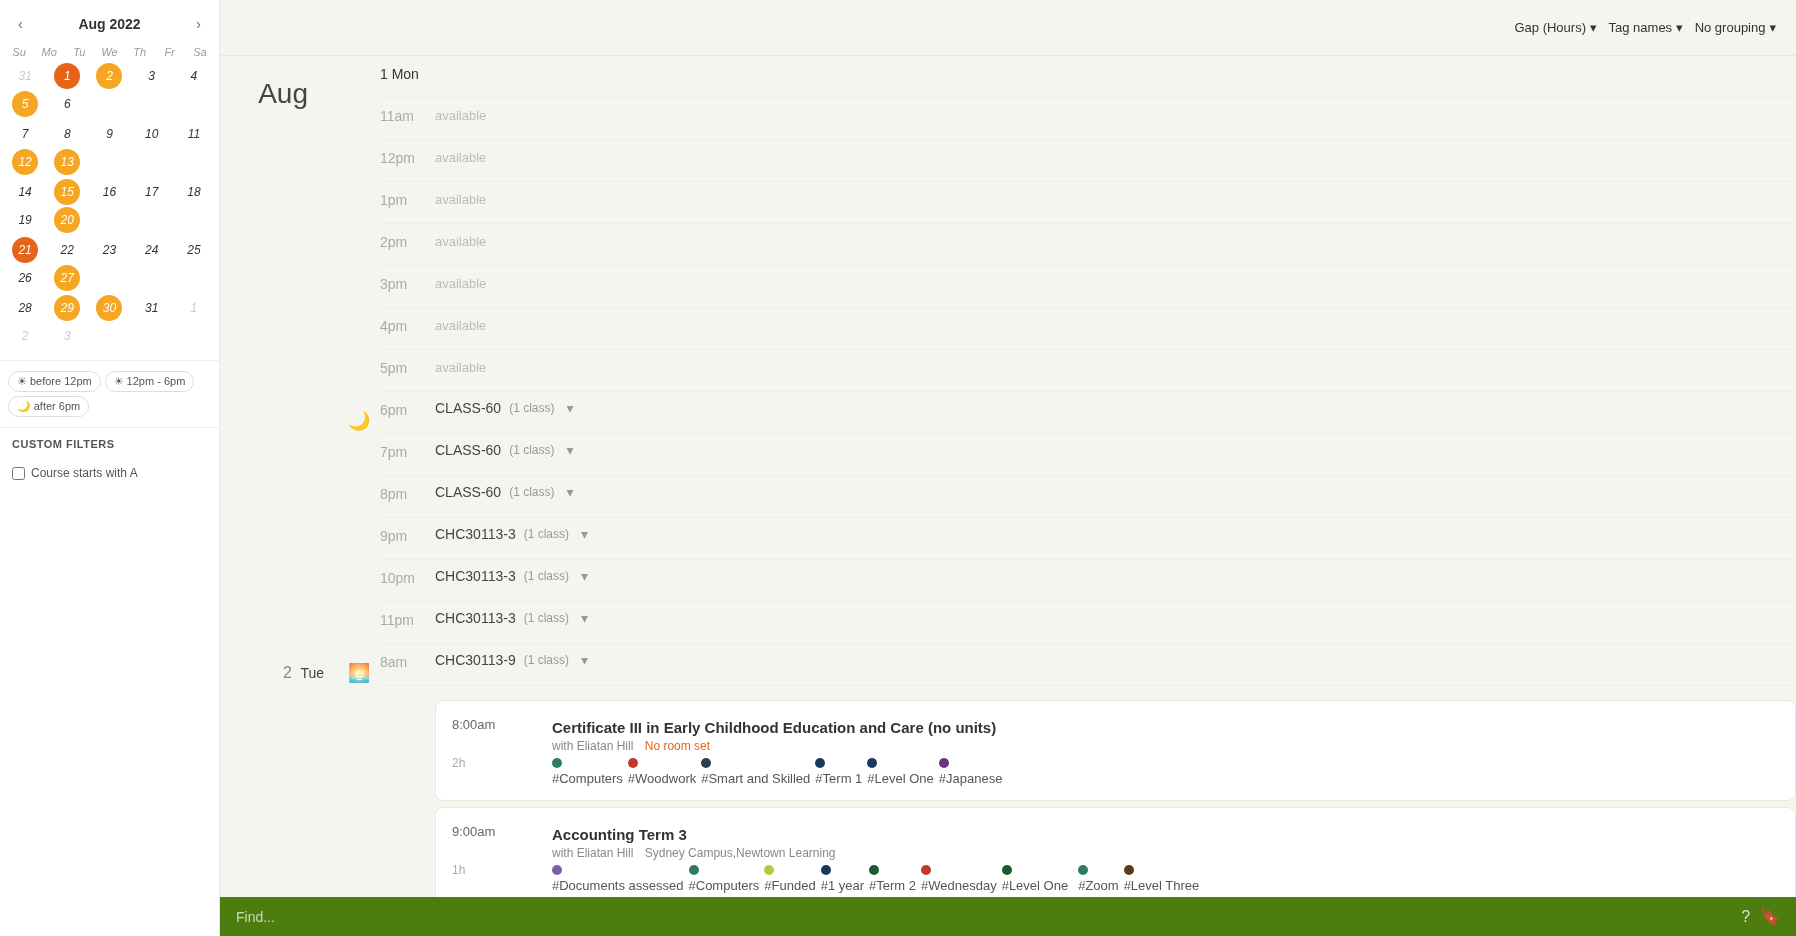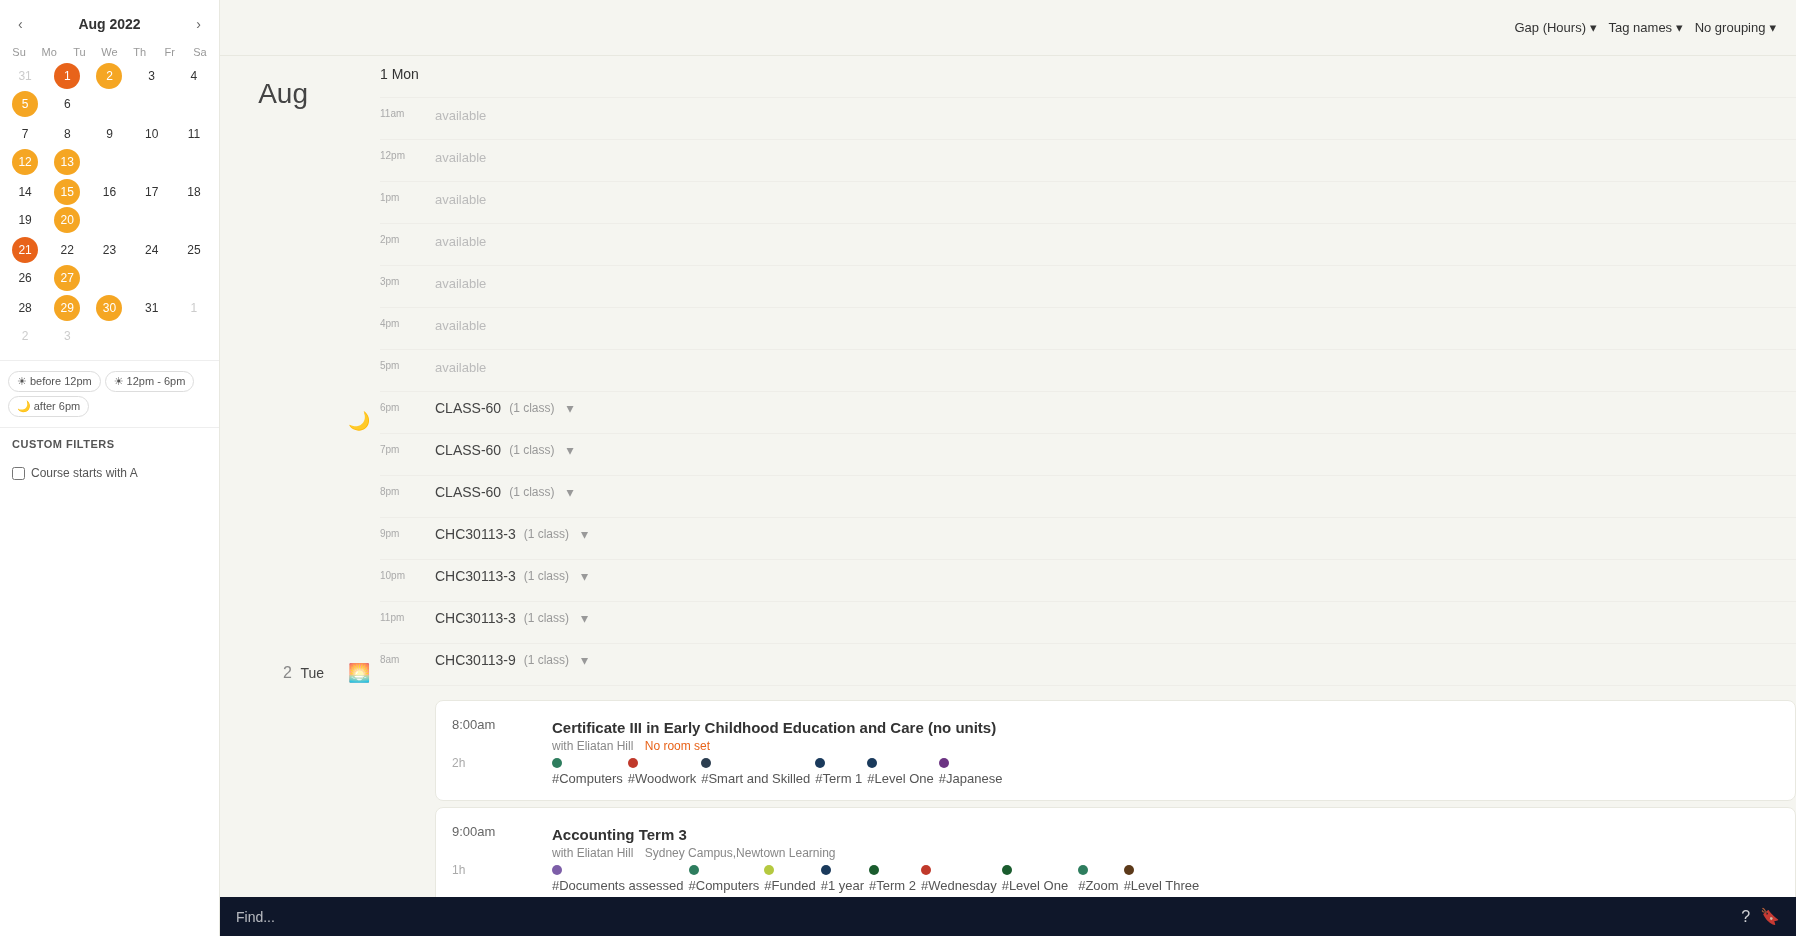--- a/index.html
+++ b/index.html
@@ -32,20 +32,21 @@
       padding: 2px 6px;
     }
     .calendar-nav-title {
       font-size: 14px;
       font-weight: 600;
       color: #333;
     }
 
     .calendar-grid {
       padding: 0 4px;
+      font-style: italic;
     }
     .cal-header {
       display: grid;
       grid-template-columns: repeat(7, 1fr);
       text-align: center;
       margin-bottom: 4px;
     }
     .cal-header span {
       font-size: 11px;
       color: #999;
@@ -183,21 +184,21 @@
     .time-slot {
       display: flex;
       align-items: flex-start;
       padding: 8px 0;
       border-bottom: 1px solid #eeede8;
       min-height: 42px;
     }
 
     .time-label {
       width: 55px;
-      font-size: 10px;
+      font-size: 14px;
       color: #aaa;
       flex-shrink: 0;
       padding-top: 2px;
     }
 
     .slot-content {
       flex: 1;
     }
 
     .available-text {
@@ -293,21 +294,21 @@
       flex-shrink: 0;
       padding-top: 2px;
     }
 
     
     .search-bar {
       position: fixed;
       bottom: 0;
       left: 220px;
       right: 0;
-      background: #0f172a;
+      background: #4d7c0f;
       padding: 10px 16px;
       display: flex;
       align-items: center;
       gap: 10px;
     }
     .search-input {
       flex: 1;
       background: none;
       border: none;
       outline: none;

